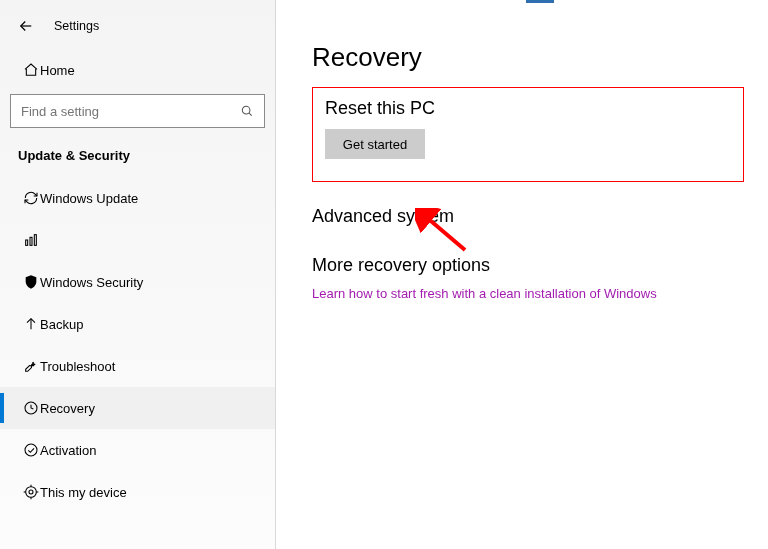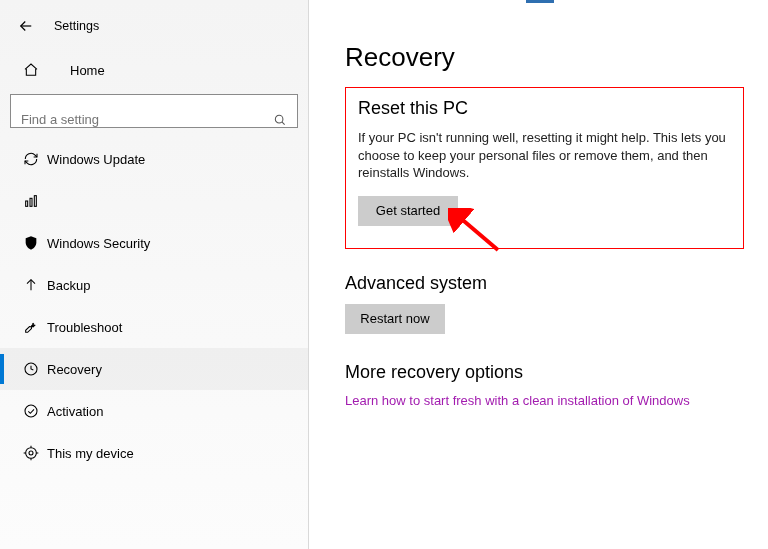--- a/index.html
+++ b/index.html
@@ -8,21 +8,21 @@
       font-family: "Segoe UI", -apple-system, sans-serif;
       font-size: 13px;
       color: #000;
       background: #fff;
       overflow: hidden;
     }
     .app { display: flex; height: 100%; }
 
     
     .sidebar {
-      width: 309px;
+      width: 276px;
       background: linear-gradient(180deg, #f4f4f4 0%, #fcfcfc 100%);
       border-right: 1px solid #d9d9d9;
       display: flex;
       flex-direction: column;
       padding-top: 8px;
     }
     .sb-header {
       display: flex;
       align-items: center;
       padding: 4px 12px 12px 12px;
@@ -31,34 +31,34 @@
     .back-btn {
       width: 28px; height: 28px;
       display: flex; align-items: center; justify-content: center;
       color: #000;
     }
     .settings-label {
       font-size: 12.5px;
     }
     .home-row {
       display: flex; align-items: center;
-      gap: 30px;
+      gap: 0;
       padding: 10px 18px 10px 22px;
       cursor: pointer;
     }
     .home-row .ic { width: 18px; display:flex; align-items:center; justify-content:center; }
     .search-wrap {
       padding: 6px 10px 10px 10px;
     }
     .search-box {
       border: 1px solid #8a8a8a;
       background: #fff;
       height: 34px;
       display: flex;
-      align-items: flex-end;
+      align-items: center;
       padding: 0 10px;
       gap: 20px;
     }
     .search-input {
       flex: 1;
       border: none;
       outline: none;
       font-size: 13px;
       background: transparent;
       color: #606060;
@@ -66,21 +66,21 @@
     .cat-label {
       font-weight: 600;
       font-size: 13px;
       padding: 10px 18px 14px 18px;
     }
     .nav {
       display: flex; flex-direction: column;
     }
     .nav-item {
       display: flex; align-items: center;
-      gap: 7px;
+      gap: 0;
       padding: 12px 18px 12px 22px;
       font-size: 13px;
       cursor: pointer;
     }
     .nav-item .ic {
       width: 18px; height: 18px;
       display: flex; align-items: center; justify-content: center;
       flex-shrink: 0;
     }
     .nav-item.selected {
@@ -194,20 +194,21 @@
         <input class="search-input" placeholder="Find a setting" style="">
         <span class="ic">
           <svg width="14" height="14" viewBox="0 0 24 24" fill="none" stroke="#555" stroke-width="1.8">
               <circle cx="10.5" cy="10.5" r="6.5"></circle>
               <line x1="20" y1="20" x2="15.2" y2="15.2"></line>
             </svg>
         </span>
       </div>
     </div>
 
+    <div class="cat-label">Update &amp; Security</div>
 
     <nav class="nav">
       <div class="nav-item">
         <span class="ic">
           <svg width="16" height="16" viewBox="0 0 24 24" fill="none" stroke="#000" stroke-width="1.6">
               <path d="M3.5 12a8.5 8.5 0 0 1 14.6-5.9L21 9"></path>
               <path d="M20.5 12a8.5 8.5 0 0 1-14.6 5.9L3 15"></path>
               <polyline points="21 4 21 9 16 9"></polyline>
               <polyline points="3 20 3 15 8 15"></polyline>
             </svg>
@@ -288,36 +289,34 @@
       </div>
     </nav>
   </aside>
 
   <main class="main">
     <h1 class="page-title">Recovery</h1>
 
     <div class="highlight-box">
       <div class="section" style="margin-bottom:8px;">
         <h2>Reset this PC</h2>
-        <p>If your PC isn't running well, resetting it might help. This lets you choose to keep your personal files or remove them, and then reinstalls Windows.</p>
         <button class="btn">Get started</button>
       </div>
       <svg class="red-arrow" width="60" height="50" viewBox="0 0 60 50">
         <defs>
           <marker id="ah" markerWidth="8" markerHeight="8" refX="2" refY="4" orient="auto">
             <path d="M0,0 L8,4 L0,8 Z" fill="#ff0000"></path>
           </marker>
         </defs>
         <line x1="50" y1="42" x2="10" y2="8" stroke="#ff0000" stroke-width="4" marker-end="url(#ah)"></line>
       </svg>
     </div>
 
     <div class="section">
       <h2>Advanced system</h2>
-      <button class="btn">Restart now</button>
     </div>
 
     <div class="section">
       <h2>More recovery options</h2>
       <span class="link">Learn how to start fresh with a clean installation of Windows</span>
     </div>
   </main>
 </div>
 
 </body></html>

